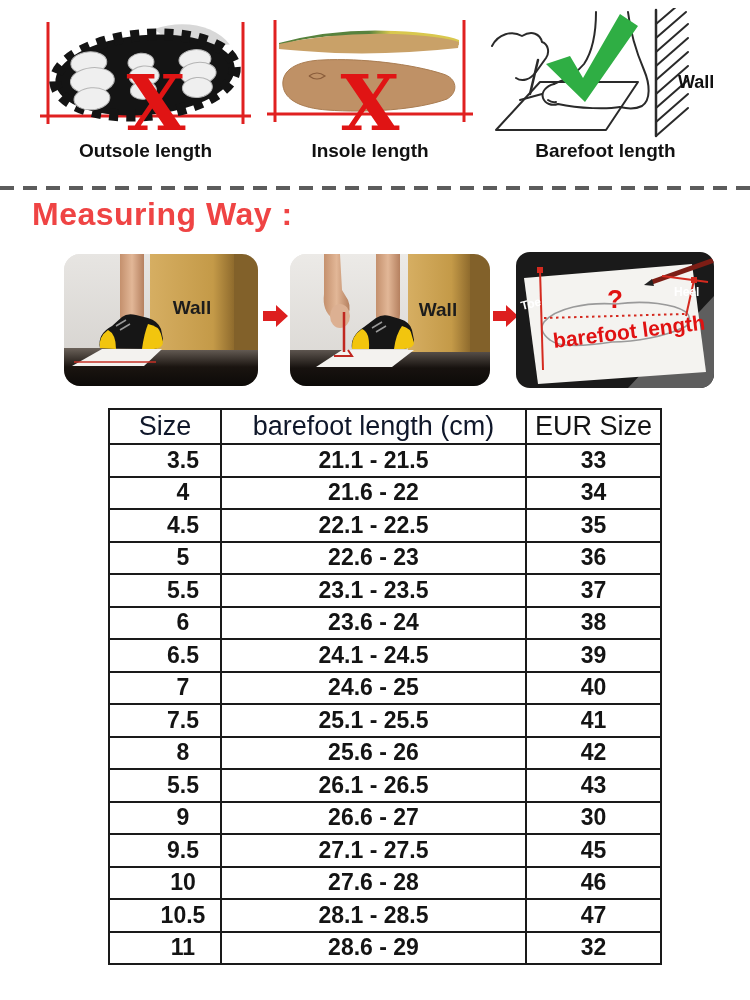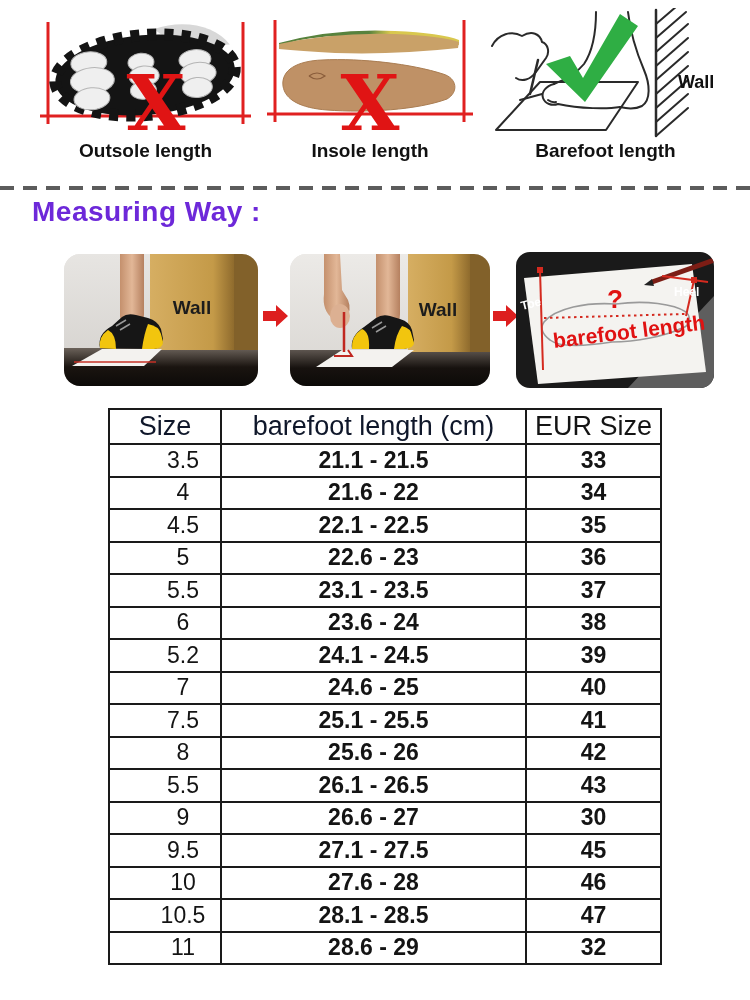--- a/index.html
+++ b/index.html
@@ -11,36 +11,36 @@
   .diagram{position:absolute;}
   .diagram-label{position:absolute;left:0;width:100%;text-align:center;
                  font-size:19px;font-weight:700;color:#111;}
   .xmark{font-family:"DejaVu Serif",serif;font-weight:900;fill:#e01414;}
 
   
   #divider{position:absolute;left:0;top:186;width:750px;height:4px;
            background:repeating-linear-gradient(90deg,#5c5c5c 0 14px,transparent 14px 23px);}
 
   
-  #measuring-heading{position:absolute;left:32px;top:196px;font-size:28px;
-                     font-weight:700;color:#6d28d9;letter-spacing:.5px;}
+  #measuring-heading{position:absolute;left:32px;top:196px;font-size:32px;
+                     font-weight:700;color:#ef4444;letter-spacing:.5px;}
 
   
   .photo{position:absolute;border-radius:16px;overflow:hidden;background:#e8e6e3;}
   .arrow{position:absolute;width:26px;height:24px;}
 
   
   #size-table{position:absolute;left:108px;top:408px;width:552px;
               border-collapse:collapse;table-layout:fixed;}
   #size-table th,#size-table td{border:2px solid #1a1a1a;text-align:center;
               vertical-align:middle;padding:0;color:#141414;}
   #size-table th{height:33px;font-size:27px;font-weight:400;}
   #size-table td{height:30.5px;font-size:23px;font-weight:bold;}
   #size-table th.red{color:#0f172a;}
-  #size-table td:first-child{font-weight:400;padding-left:36px;}
+  #size-table td:first-child{font-weight:700;padding-left:36px;}
   col.c-size{width:112px;} col.c-len{width:305px;} col.c-eur{width:135px;}
 
   svg text{font-family:"Liberation Sans",sans-serif;}
 </style>
 </head>
 <body>
 
 <div id="stage">
 
   <div class="diagram" style="left:38px;top:14px;width:215px;height:160px;">
@@ -286,21 +286,21 @@
           <td>5.5</td>
           <td>23.1 - 23.5</td>
           <td>37</td>
         </tr>
         <tr>
           <td>6</td>
           <td>23.6 - 24</td>
           <td>38</td>
         </tr>
         <tr>
-          <td>5.2</td>
+          <td>6.5</td>
           <td>24.1 - 24.5</td>
           <td>39</td>
         </tr>
         <tr>
           <td>7</td>
           <td>24.6 - 25</td>
           <td>40</td>
         </tr>
         <tr>
           <td>7.5</td>

